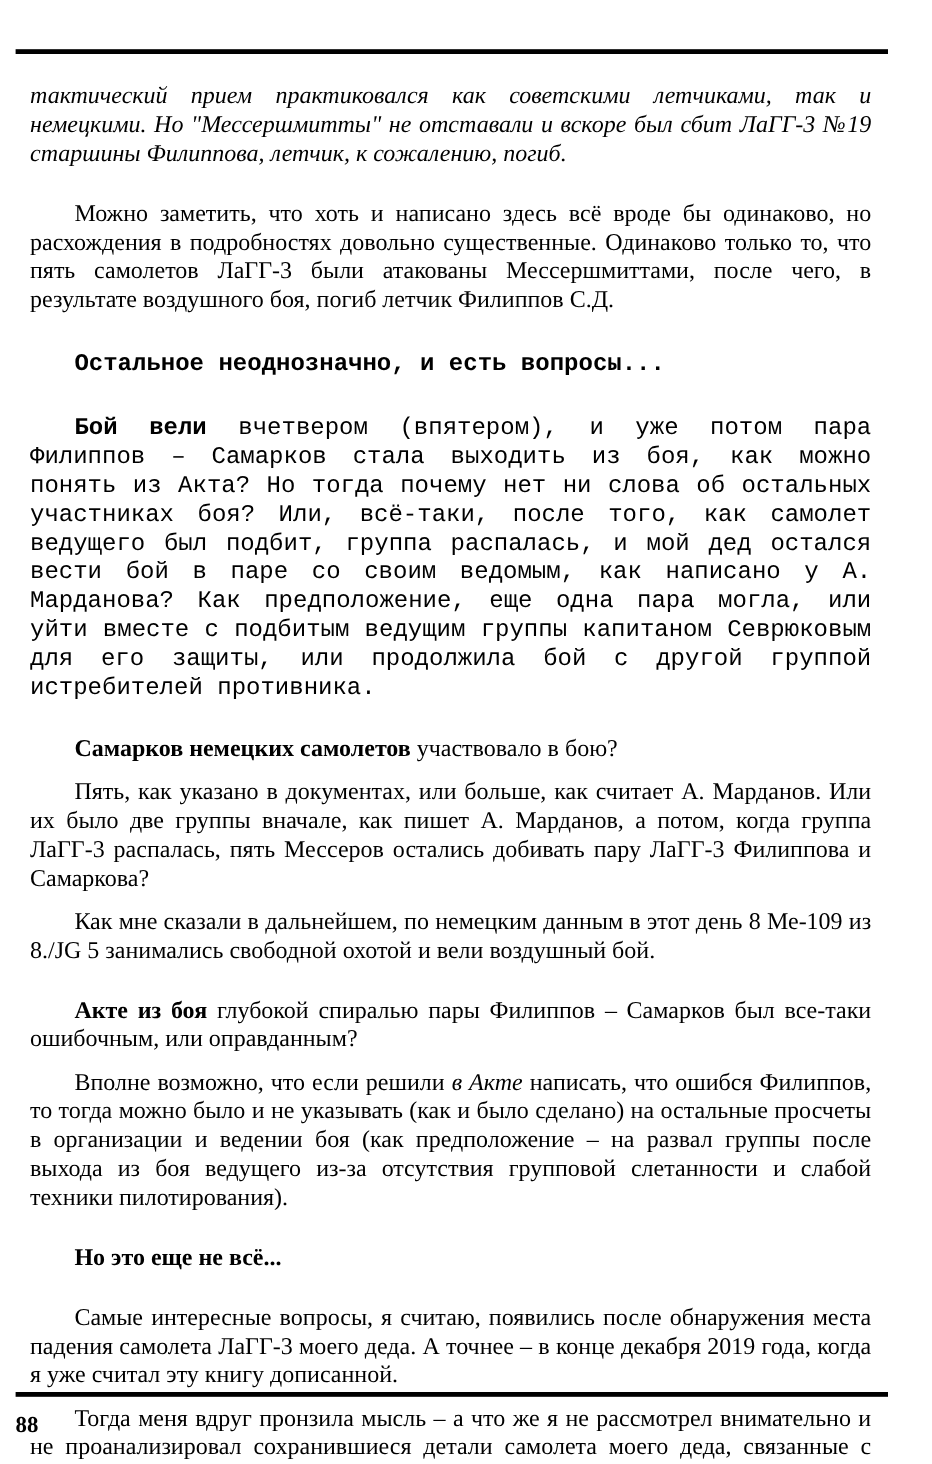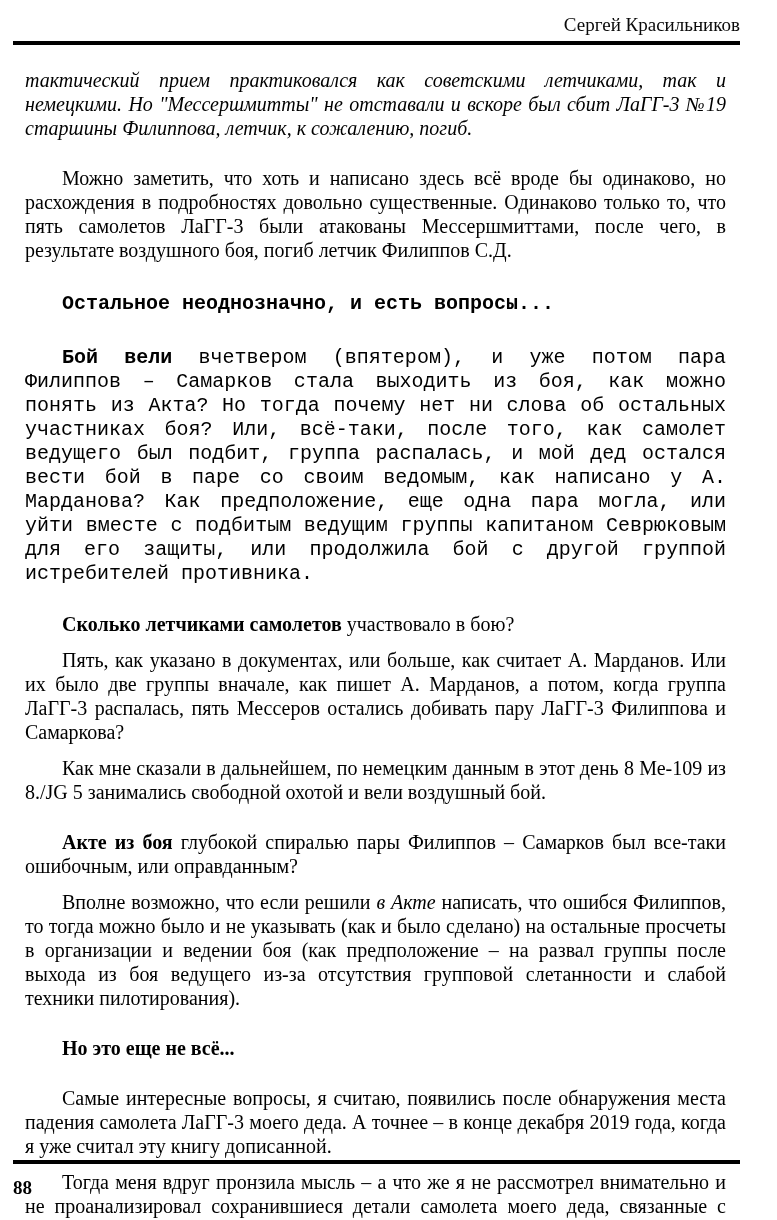--- a/index.html
+++ b/index.html
@@ -61,37 +61,34 @@
     font-size: 19px;
     line-height: 23px;
     font-weight: bold;
   }
 </style>
 </head>
 <body>
 
 <div class="page">
 
-  <div class="header">
-    <span>Сергей Красильников</span>
-  </div>
 
   <div class="rule rule-top"></div>
 
   <div class="body-text">
 
     <p class="it noindent">тактический прием практиковался как советскими летчиками, так и немецкими. Но "Мессершмитты" не отставали и вскоре был сбит ЛаГГ-3 №19 старшины Филиппова, летчик, к сожалению, погиб.</p>
 
     <p class="gap">Можно заметить, что хоть и написано здесь всё вроде бы одинаково, но расхождения в подробностях довольно существенные. Одинаково только то, что пять самолетов ЛаГГ-3 были атакованы Мессершмиттами, после чего, в результате воздушного боя, погиб летчик Филиппов С.Д.</p>
 
     <p class="gap-lg b">Остальное неоднозначно, и есть вопросы...</p>
 
     <p class="gap-lg"><span class="b">Бой вели</span><span> вчетвером (впятером), и уже потом пара Филиппов – Самарков стала выходить из боя, как можно понять из Акта? Но тогда почему нет ни слова об остальных участниках боя? Или, всё-таки, после того, как самолет ведущего был подбит, группа распалась, и мой дед остался вести бой в паре со своим ведомым, как написано у А. Марданова? Как предположение, еще одна пара могла, или уйти вместе с подбитым ведущим группы капитаном Севрюковым для его защиты, или продолжила бой с другой группой истребителей противника.</span></p>
 
-    <p class="gap"><span class="b">Сколько летчиками самолетов</span><span> участвовало в бою?</span></p>
+    <p class="gap"><span class="b">Самарков немецких самолетов</span><span> участвовало в бою?</span></p>
 
     <p>Пять, как указано в документах, или больше, как считает А. Марданов. Или их было две группы вначале, как пишет А. Марданов, а потом, когда группа ЛаГГ-3 распалась, пять Мессеров остались добивать пару ЛаГГ-3 Филиппова и Самаркова?</p>
 
     <p>Как мне сказали в дальнейшем, по немецким данным в этот день 8 Ме-109 из 8./JG 5 занимались свободной охотой и вели воздушный бой.</p>
 
     <p class="gap"><span class="b">Акте из боя</span><span> глубокой спиралью пары Филиппов – Самарков был все-таки ошибочным, или оправданным?</span></p>
 
     <p><span>Вполне возможно, что если решили </span><span class="it">в Акте</span><span> написать, что ошибся Филиппов, то тогда можно было и не указывать (как и было сделано) на остальные просчеты в организации и ведении боя (как предположение – на развал группы после выхода из боя ведущего из-за отсутствия групповой слетанности и слабой техники пилотирования).</span></p>
 
     <p class="gap b">Но это еще не всё...</p>

